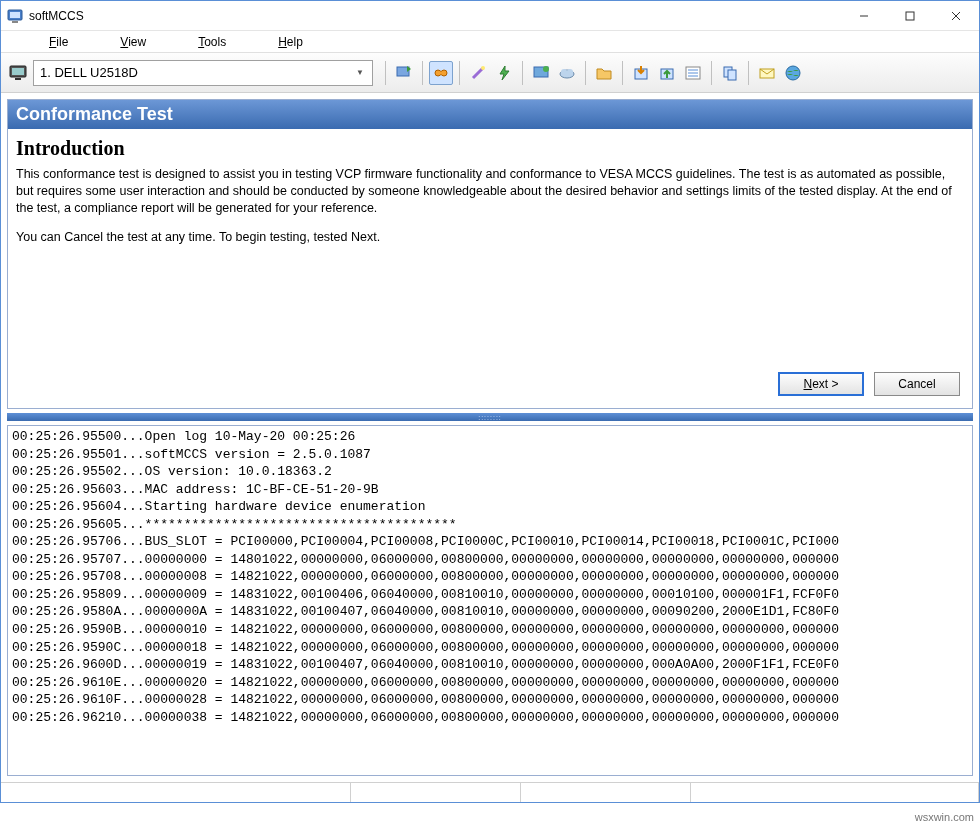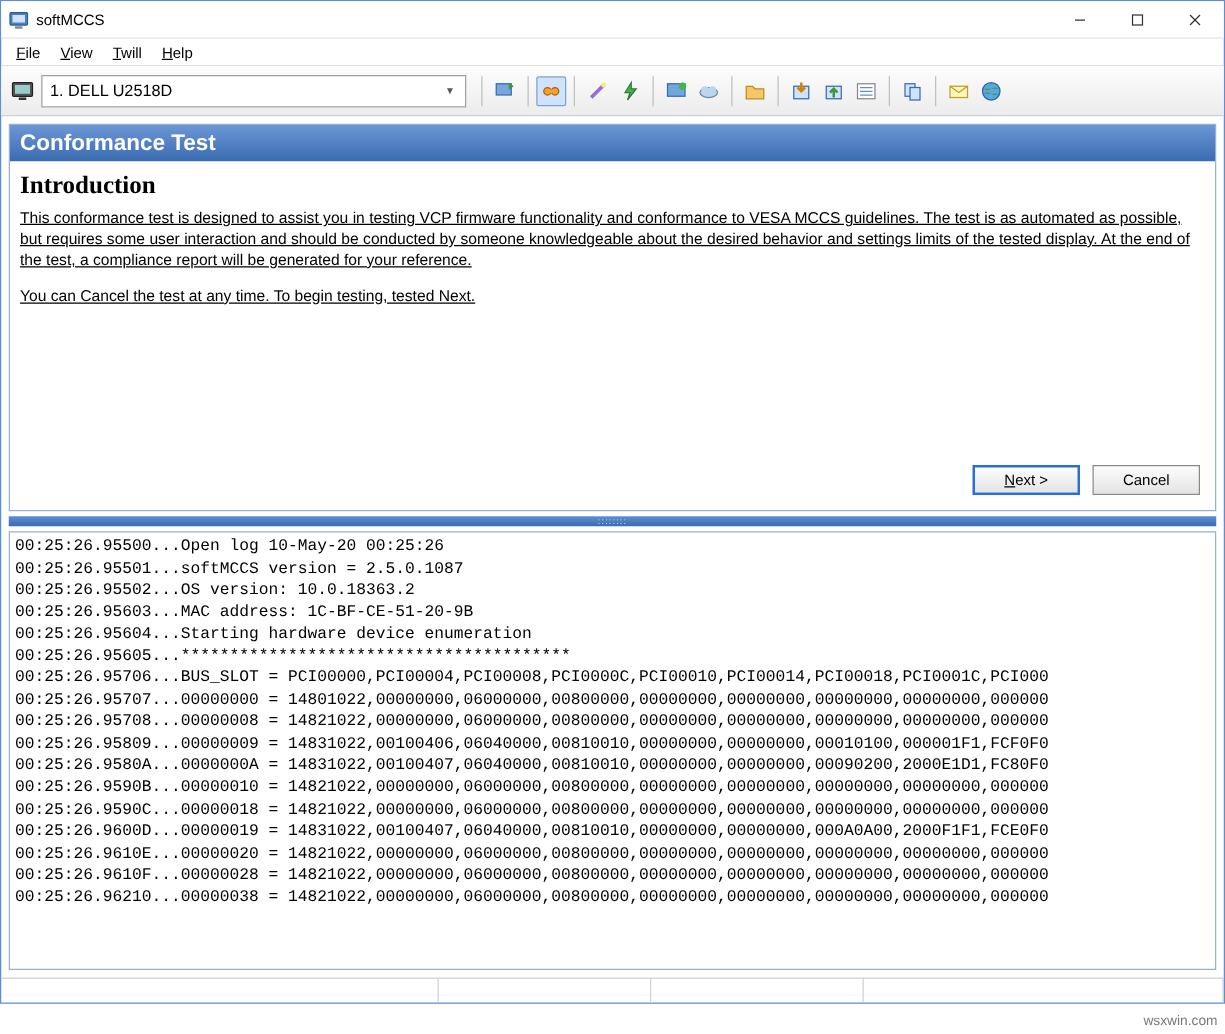--- a/index.html
+++ b/index.html
@@ -51,20 +51,21 @@
 .menubar {
   height: 22px;
   display: flex;
   align-items: center;
   padding: 0 4px;
   border-bottom: 1px solid #e0e0e0;
 }
 .menubar .menu-item {
   padding: 2px 8px;
   font-size: 12px;
+  margin-left: 36px;
 }
 .menubar .menu-item .ul { text-decoration: underline; }
 
 .toolbar {
   height: 40px;
   display: flex;
   align-items: center;
   padding: 4px 6px;
   gap: 2px;
   border-bottom: 1px solid #d0d0d0;
@@ -137,21 +138,20 @@
 }
 .intro-title {
   font-size: 20px;
   font-weight: bold;
   margin: 2px 0 6px 0;
   font-family: Liberation Serif, serif;
 }
 .intro-text {
   font-size: 12.5px;
   line-height: 1.35;
-  text-decoration: underline;
 }
 .intro-text p { margin: 0 0 12px 0; }
 .button-row {
   margin-top: auto;
   display:flex;
   justify-content:flex-end;
   gap: 10px;
   padding: 6px 4px;
 }
 .btn {
@@ -242,21 +242,21 @@
             <line x1="1" y1="1" x2="9" y2="9" stroke="#333" stroke-width="1"></line>
             <line x1="9" y1="1" x2="1" y2="9" stroke="#333" stroke-width="1"></line>
           </svg>
       </div>
     </div>
   </div>
 
   <div class="menubar">
     <span class="menu-item"><span class="ul">F</span><span>ile</span></span>
     <span class="menu-item"><span class="ul">V</span><span>iew</span></span>
-    <span class="menu-item"><span class="ul">T</span><span>will</span></span>
+    <span class="menu-item"><span class="ul">T</span><span>ools</span></span>
     <span class="menu-item"><span class="ul">H</span><span>elp</span></span>
   </div>
 
   <div class="toolbar">
     <span class="monitor-icon">
       <svg width="20" height="20" viewBox="0 0 20 20">
           <rect x="2" y="3" width="16" height="11" rx="1" fill="#555" stroke="#222"></rect>
           <rect x="4" y="5" width="12" height="7" fill="#9cc"></rect>
           <rect x="7" y="15" width="6" height="2" fill="#333"></rect>
         </svg>

